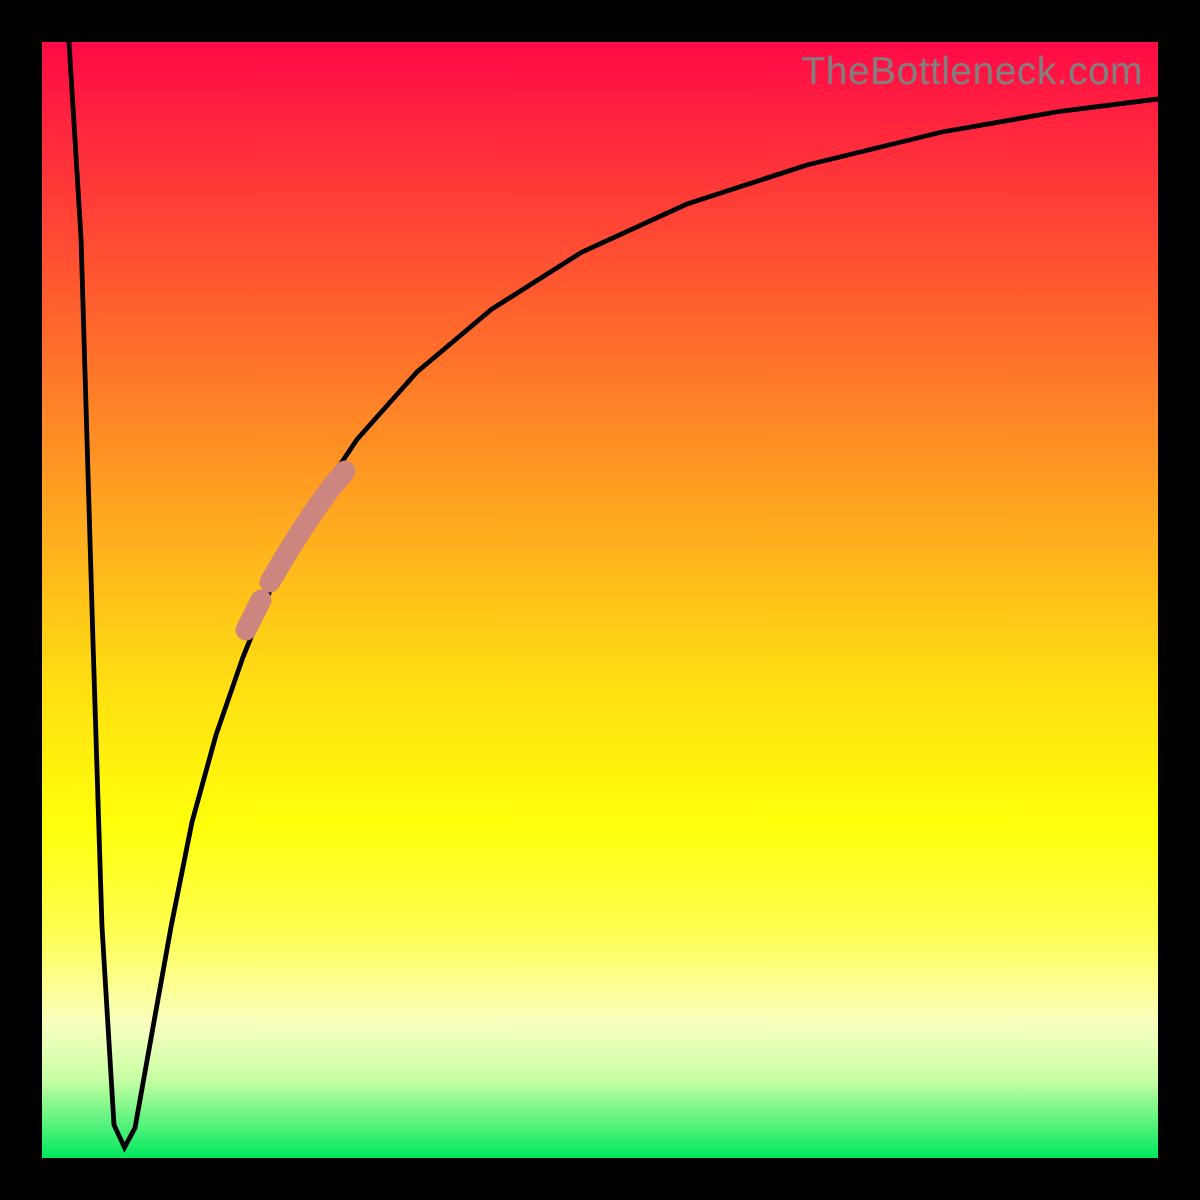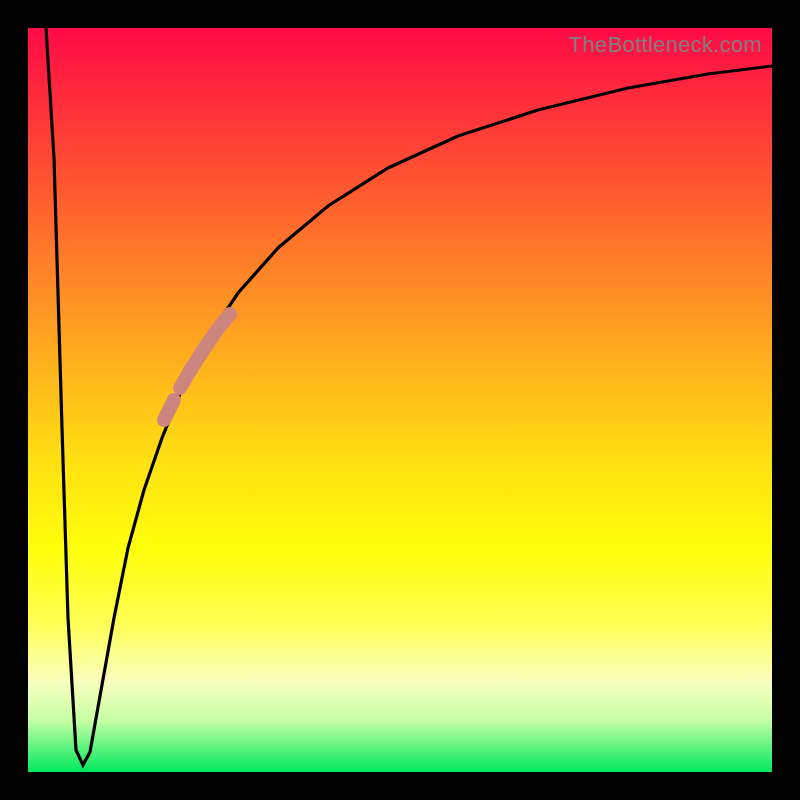--- a/index.html
+++ b/index.html
@@ -36,21 +36,21 @@
       #c7ffa5 93%,
       #00e85c 100%
     );
     overflow: hidden;
   }
   .watermark {
     position: absolute;
     top: 4px;
     right: 10px;
     color: #808080;
-    font-size: 22px;
+    font-size: 26px;
     font-weight: 400;
     letter-spacing: 0.3px;
     user-select: none;
   }
   svg.curve {
     position: absolute;
     left: 0;
     top: 0;
     width: 744px;
     height: 744px;

